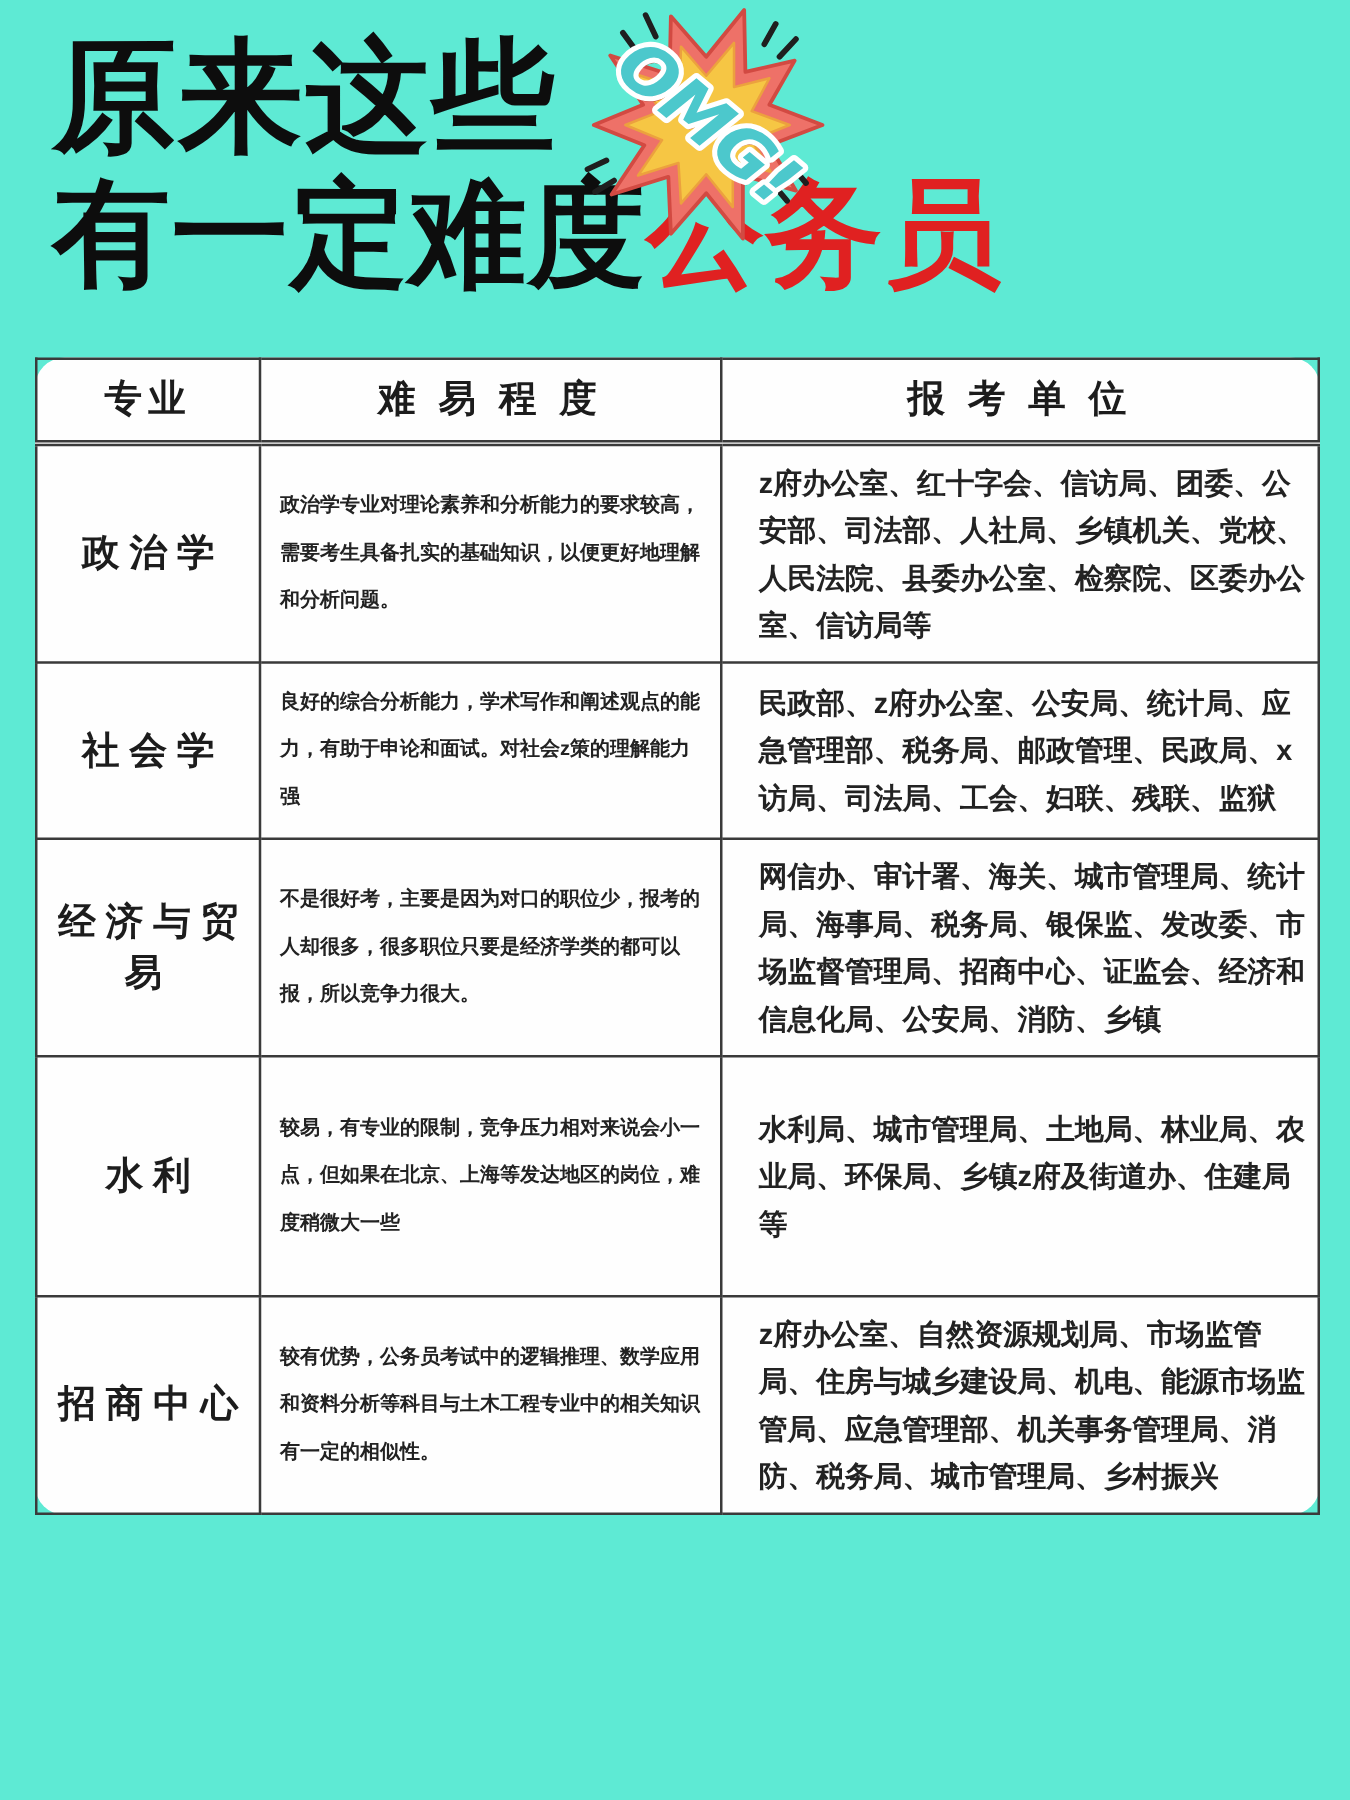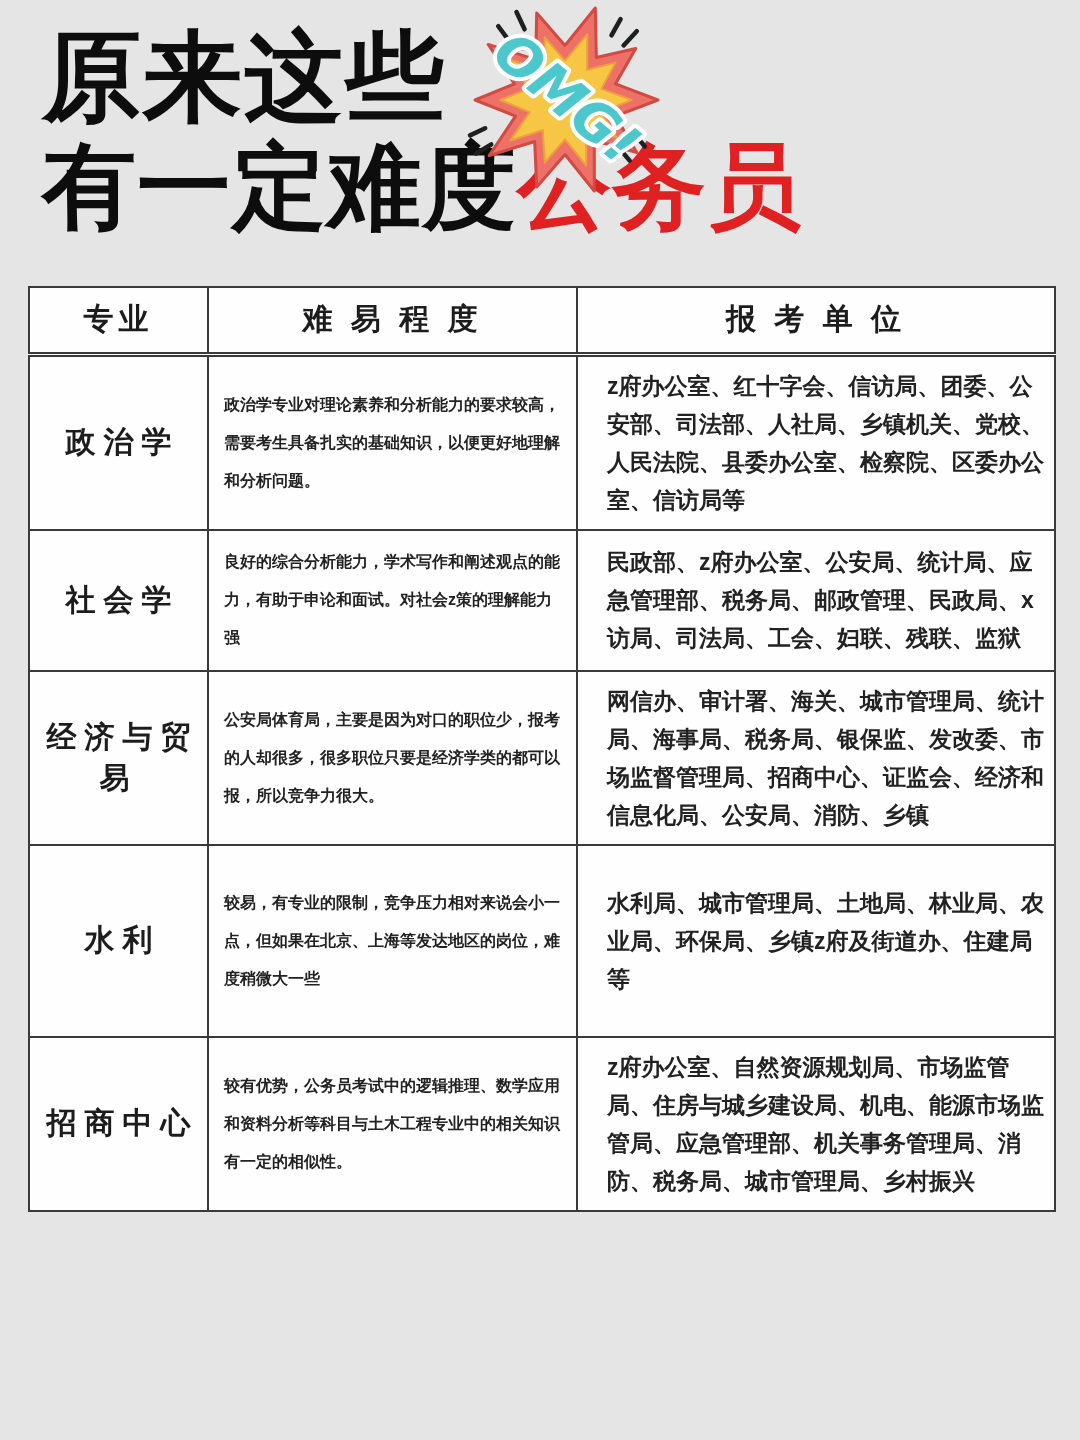--- a/index.html
+++ b/index.html
@@ -1,20 +1,20 @@
 <!DOCTYPE html>
 <html><head>
 <meta charset="utf-8">
 <style>
   * { margin:0; padding:0; box-sizing:border-box; }
   html,body { background:#ffffff; }
   .page {
     position:relative;
     width:1080px; height:1440px;
-    background:#e5e5e5;
+    background:#5eead4;
     font-family:"Liberation Sans", sans-serif;
     overflow:hidden;
     color:#1e1e1e;
   }
 
   
   .title-block { position:absolute; left:42px; top:20px; }
   .title-line1 {
     font-size:99px; font-weight:900; color:#0d0d0d;
     letter-spacing:2px; line-height:1.16; white-space:nowrap;
@@ -29,21 +29,21 @@
   .omg-burst { position:absolute; left:462px; top:4px; width:206px; height:192px; }
   .omg-burst text {
     font-family:"DejaVu Sans","Liberation Sans",sans-serif;
     font-weight:bold; font-style:italic;
   }
 
   
   table.info-table {
     position:absolute; left:28px; top:286px;
     width:1028px; table-layout:fixed;
-    border-collapse:collapse; background:#fefefe;
+    border-collapse:collapse; background:#fefefe;border-radius:24px;
   }
   .info-table col.c1 { width:179px; }
   .info-table col.c2 { width:369px; }
   .info-table th, .info-table td {
     border:2px solid #3a3a3a;
     vertical-align:middle;
   }
   .info-table thead th {
     height:67px;
     font-size:30px; font-weight:700; color:#1c1c1c;
@@ -121,21 +121,21 @@
         <td class="cell-diff">政治学专业对理论素养和分析能力的要求较高，需要考生具备扎实的基础知识，以便更好地理解和分析问题。</td>
         <td class="cell-units">z府办公室、红十字会、信访局、团委、公安部、司法部、人社局、乡镇机关、党校、人民法院、县委办公室、检察院、区委办公室、信访局等</td>
       </tr>
       <tr class="r2">
         <td class="cell-major">社会学</td>
         <td class="cell-diff">良好的综合分析能力，学术写作和阐述观点的能力，有助于申论和面试。对社会z策的理解能力强</td>
         <td class="cell-units">民政部、z府办公室、公安局、统计局、应急管理部、税务局、邮政管理、民政局、x访局、司法局、工会、妇联、残联、监狱</td>
       </tr>
       <tr class="r4">
         <td class="cell-major">经济与贸易</td>
-        <td class="cell-diff">公安局体育局，主要是因为对口的职位少，报考的人却很多，很多职位只要是经济学类的都可以报，所以竞争力很大。</td>
+        <td class="cell-diff">不是很好考，主要是因为对口的职位少，报考的人却很多，很多职位只要是经济学类的都可以报，所以竞争力很大。</td>
         <td class="cell-units">网信办、审计署、海关、城市管理局、统计局、海事局、税务局、银保监、发改委、市场监督管理局、招商中心、证监会、经济和信息化局、公安局、消防、乡镇</td>
       </tr>
       <tr class="r5">
         <td class="cell-major">水利</td>
         <td class="cell-diff">较易，有专业的限制，竞争压力相对来说会小一点，但如果在北京、上海等发达地区的岗位，难度稍微大一些</td>
         <td class="cell-units">水利局、城市管理局、土地局、林业局、农业局、环保局、乡镇z府及街道办、住建局等</td>
       </tr>
       <tr class="r6">
         <td class="cell-major">招商中心</td>
         <td class="cell-diff">较有优势，公务员考试中的逻辑推理、数学应用和资料分析等科目与土木工程专业中的相关知识有一定的相似性。</td>

